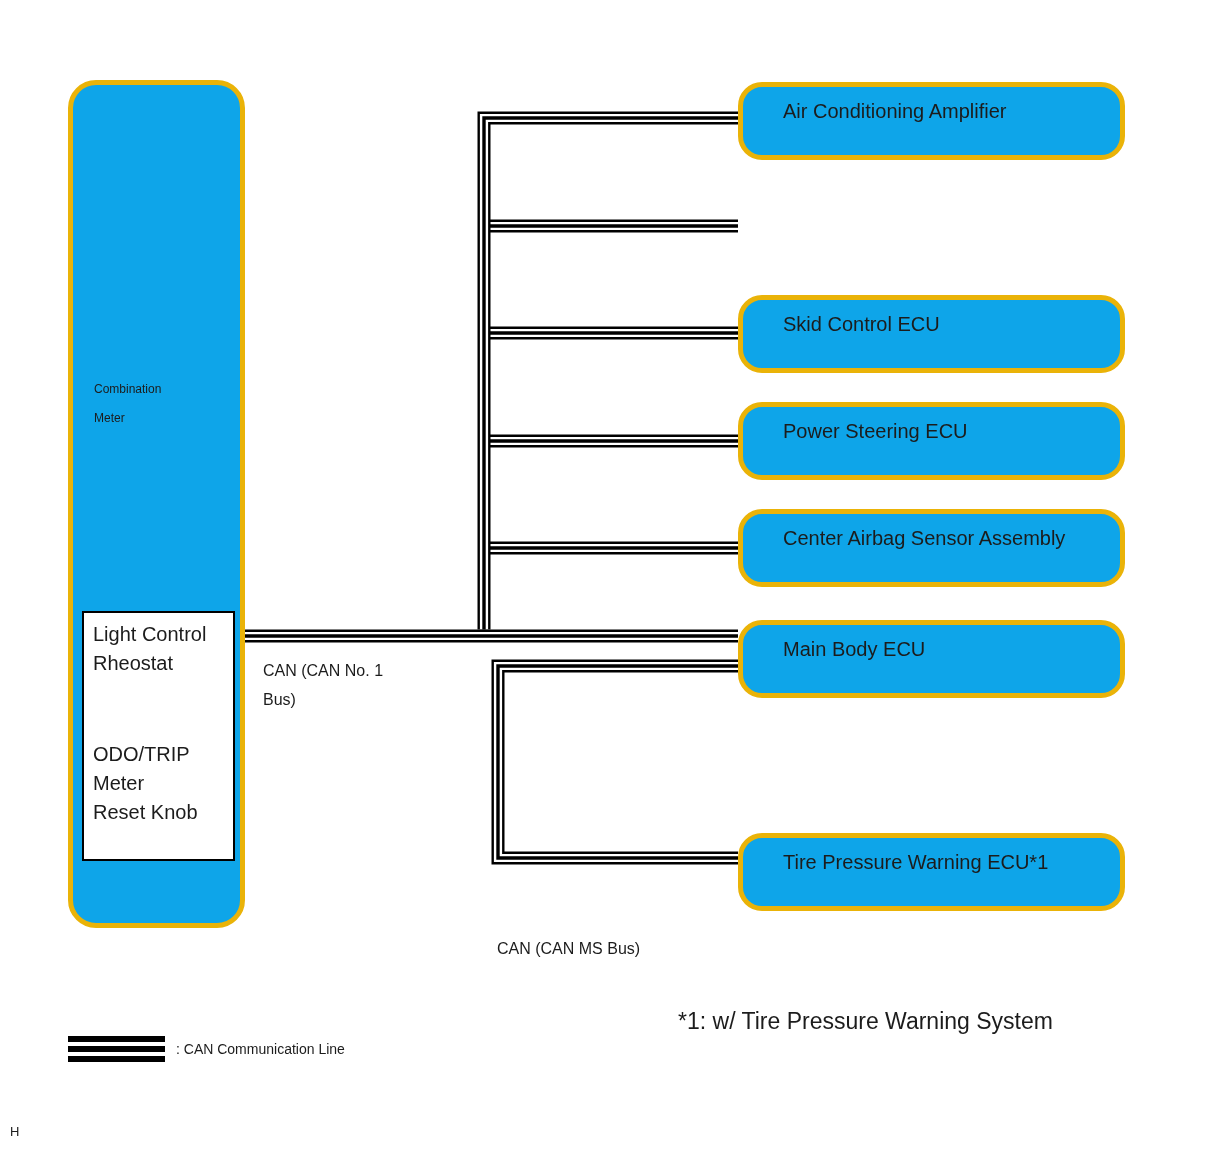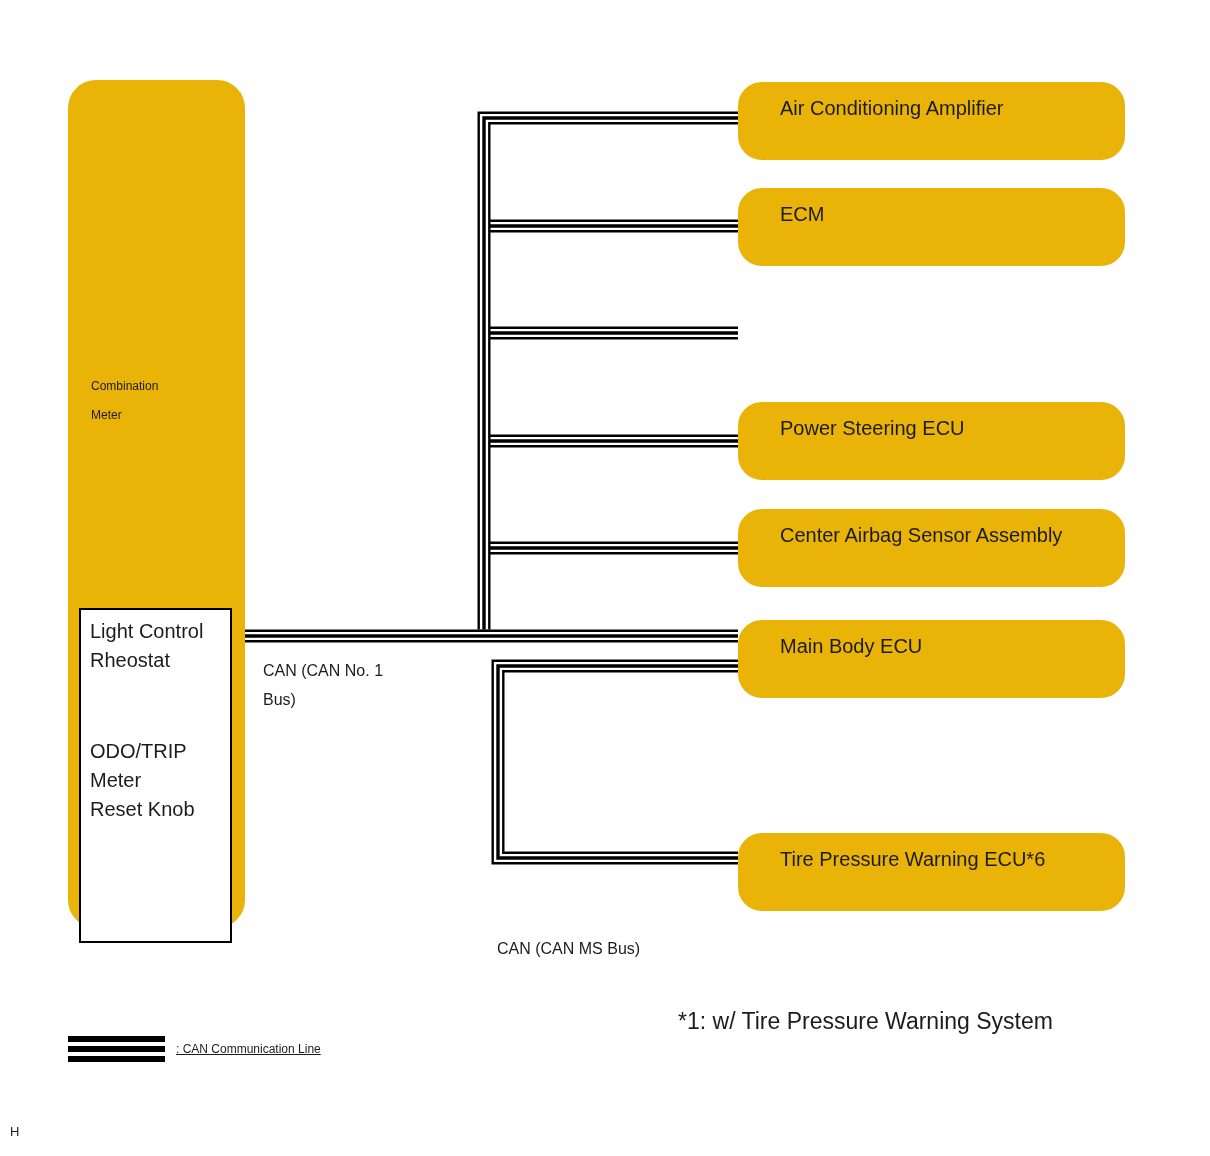--- a/index.html
+++ b/index.html
@@ -9,26 +9,26 @@
   #canvas { position:relative; width:1210px; height:1156px; background:#ffffff; overflow:hidden; }
 
   
   #buslines { position:absolute; left:0; top:0; }
   .lo { fill:none; stroke:#000; stroke-width:13; stroke-linejoin:miter; }
   .lm { fill:none; stroke:#fff; stroke-width:8.2; stroke-linejoin:miter; }
   .li { fill:none; stroke:#000; stroke-width:3.4; stroke-linejoin:miter; }
 
   .pre { white-space:pre-line; }
 
-  .node { position:absolute; background:#eab308; border:2px solid #eab308; }
+  .node { position:absolute; background:#0ea5e9; border:5px solid #eab308; }
 
   
   .meter { left:68px; top:80px; width:177px; height:848px; border-radius:28px; }
   .meter-label { position:absolute; left:21px; top:290px; width:150px; font-size:12px; line-height:29px; }
-  .meter-sub { position:absolute; left:9px; top:526px; width:153px; height:335px; border:2px solid #000; background:#fff; }
+  .meter-sub { position:absolute; left:9px; top:526px; width:153px; height:250px; border:2px solid #000; background:#fff; }
   .sub { position:absolute; left:9px; width:140px; font-size:20px; line-height:29px; }
   .sub1 { top:7px; }
   .sub2 { top:127px; }
 
   
   .ecu { left:738px; width:387px; height:78px; border-radius:24px; }
   .ecu-label { padding:10px 8px 0 40px; font-size:20px; line-height:28px; }
   .e0 { top:82px; }
   .e1 { top:188px; }
   .e2 { top:295px; }
@@ -38,21 +38,21 @@
   .e6 { top:833px; }
 
   
   .bus-label { position:absolute; font-size:16px; line-height:29px; }
   .no1 { left:263px; top:656px; width:190px; }
   .ms  { left:497px; top:934px; }
 
   
   .legend-symbol { position:absolute; left:68px; top:1036px; width:97px; height:26px;
     background:linear-gradient(to bottom,#000 0 6px,#fff 6px 10px,#000 10px 16px,#fff 16px 20px,#000 20px 26px); }
-  .legend-text { position:absolute; left:176px; top:1036px; font-size:12px; line-height:26px;text-decoration:underline; }
+  .legend-text { position:absolute; left:176px; top:1036px; font-size:14px; line-height:26px; }
 
   .footnote { position:absolute; left:678px; top:1008px; font-size:23px; }
   .page-marker { position:absolute; left:10px; top:1124px; font-size:13px; }
 </style>
 </head>
 <body>
 
 <div id="canvas">
 
   <svg id="buslines" width="1210" height="1156" viewBox="0 0 1210 1156" xmlns="http://www.w3.org/2000/svg">
@@ -86,34 +86,34 @@
 Rheostat</div>
       <div class="sub sub2 pre">ODO/TRIP
 Meter
 Reset Knob</div>
     </div>
   </div>
 
   <div class="node ecu e0">
     <div class="ecu-label">Air Conditioning Amplifier</div>
   </div>
-  <div class="node ecu e1">
-    <div class="ecu-label">ECM</div>
+  <div class="node ecu e2">
+    <div class="ecu-label">Skid Control ECU</div>
   </div>
   <div class="node ecu e4">
     <div class="ecu-label">Center Airbag Sensor Assembly</div>
   </div>
   <div class="node ecu e3">
     <div class="ecu-label">Power Steering ECU</div>
   </div>
   <div class="node ecu e5">
     <div class="ecu-label">Main Body ECU</div>
   </div>
   <div class="node ecu e6">
-    <div class="ecu-label">Tire Pressure Warning ECU*6</div>
+    <div class="ecu-label">Tire Pressure Warning ECU*1</div>
   </div>
 
   <div class="bus-label no1 pre">CAN (CAN No. 1
 Bus)</div>
   <div class="bus-label ms">CAN (CAN MS Bus)</div>
 
   <div class="legend-symbol"></div>
   <div class="legend-text">: CAN Communication Line</div>
 
   <div class="footnote">*1: w/ Tire Pressure Warning System</div>

